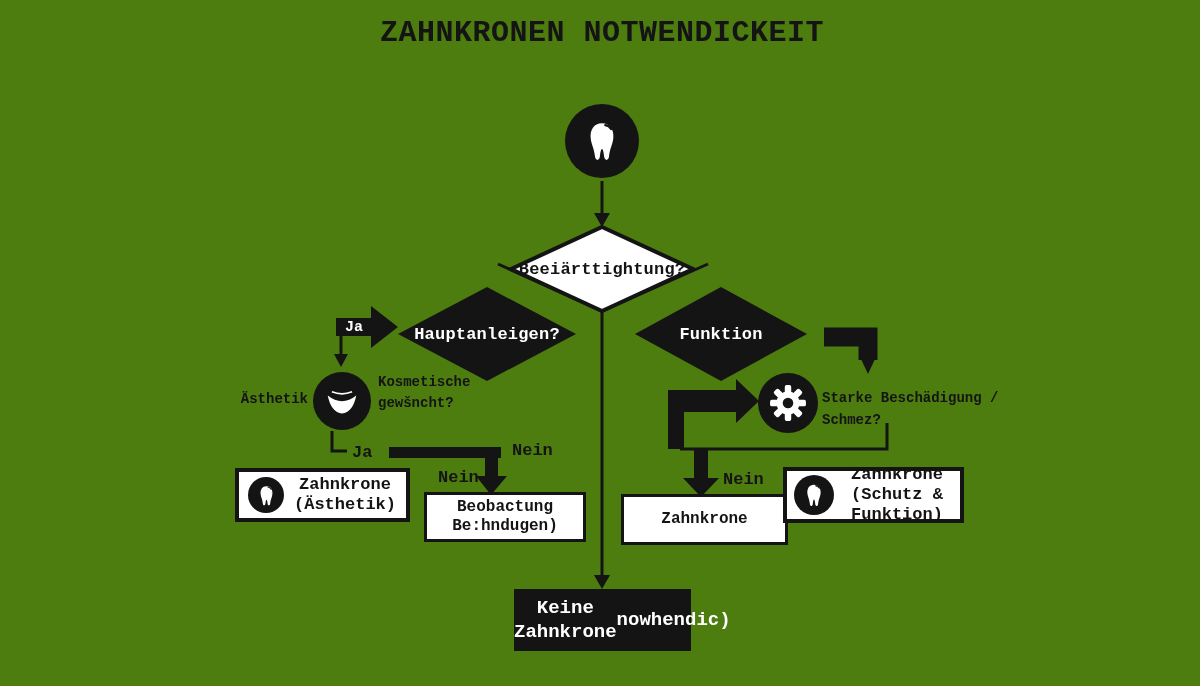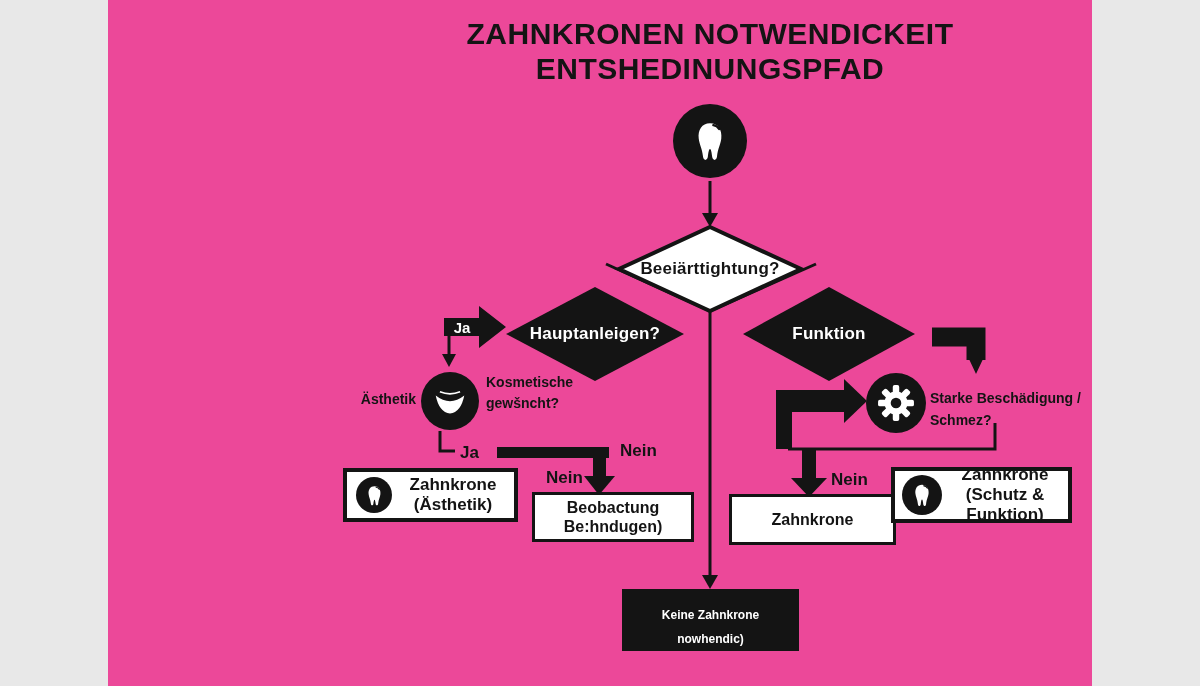--- a/index.html
+++ b/index.html
@@ -1,20 +1,20 @@
 <!DOCTYPE html>
 <html><head>
 <meta charset="utf-8">
 <style>
   html,body{margin:0;padding:0;}
   body{background:#e8e8e8;}
   .canvas{
-    position:relative;width:984px;height:686px;margin:0 auto;
-    background:#ec4899;overflow:hidden;
-    font-family:Liberation Sans, sans-serif;
+    position:relative;width:1200px;height:686px;margin:0 auto;
+    background:#4d7c0f;overflow:hidden;
+    font-family:Liberation Mono, monospace;
     font-weight:700;color:#141414;
   }
   .abs{position:absolute;}
   .title{
     left:252px;top:16px;width:700px;text-align:center;
     font-size:30px;line-height:35px;letter-spacing:.5px;color:#141414;
   }
   .wires{left:0;top:0;}
   .node-circle{
     background:#141414;border-radius:50%;
@@ -31,23 +31,23 @@
   .edge-label.onblack{color:#ffffff;font-size:15px;display:flex;align-items:center;justify-content:center;}
   .result-box{
     background:#ffffff;border:4px solid #141414;box-sizing:border-box;
     display:flex;align-items:center;
   }
   .result-box.thin{border-width:3px;justify-content:center;}
   .result-box .txt{flex:1;text-align:center;font-size:17px;line-height:20px;}
   .result-box.thin .txt{font-size:16px;line-height:19px;}
   .result-box .mini-circle{margin-left:9px;flex:0 0 auto;}
   .end-box{
-    background:#141414;color:#ffffff;display:flex;flex-direction:column;
-    align-items:center;justify-content:flex-end;text-align:center;
-    font-size:12px;line-height:24px;
+    background:#141414;color:#ffffff;display:flex;
+    align-items:center;justify-content:space-between;text-align:center;
+    font-size:19px;line-height:24px;
   }
 </style>
 </head>
 <body>
 
 <div class="canvas">
 
   <svg class="abs wires" width="1200" height="686" viewBox="0 0 1200 686">
 
     <line x1="602" y1="181" x2="602" y2="216" stroke="#141414" stroke-width="3"></line>
@@ -84,21 +84,20 @@
     <rect x="668" y="390" width="70" height="22" fill="#141414"></rect>
     <rect x="668" y="390" width="16" height="59" fill="#141414"></rect>
     <polygon points="736,379 736,423 759,401" fill="#141414"></polygon>
 
     <rect x="694" y="448" width="14" height="32" fill="#141414"></rect>
     <polygon points="683,478 719,478 701,497" fill="#141414"></polygon>
   </svg>
 
   <div class="abs title">
     <div>ZAHNKRONEN NOTWENDICKEIT</div>
-    <div>ENTSHEDINUNGSPFAD</div>
   </div>
 
   <div class="abs node-circle" style="left:565px;top:104px;width:74px;height:74px;">
     <span>
       <svg width="48" height="48" viewBox="0 0 100 100">
         <path fill="#ffffff" d="M50 13 C33 13 24.5 27 26.5 45 C28 57.5 33.5 65 35.5 83 C36.4 91.5 44.5 91.5 45.5 83 C46.6 73 48 66.5 50 66.5 C52 66.5 53.4 73 54.5 83 C55.5 91.5 63.6 91.5 64.5 83 C66.5 65 72 57.5 73.5 45 C75.5 27 67 13 50 13 Z"></path>
         <path stroke="#141414" stroke-width="5" stroke-linecap="round" fill="none" d="M57 17 Q65 18 69 25"></path>
       </svg>
     </span>
   </div>

